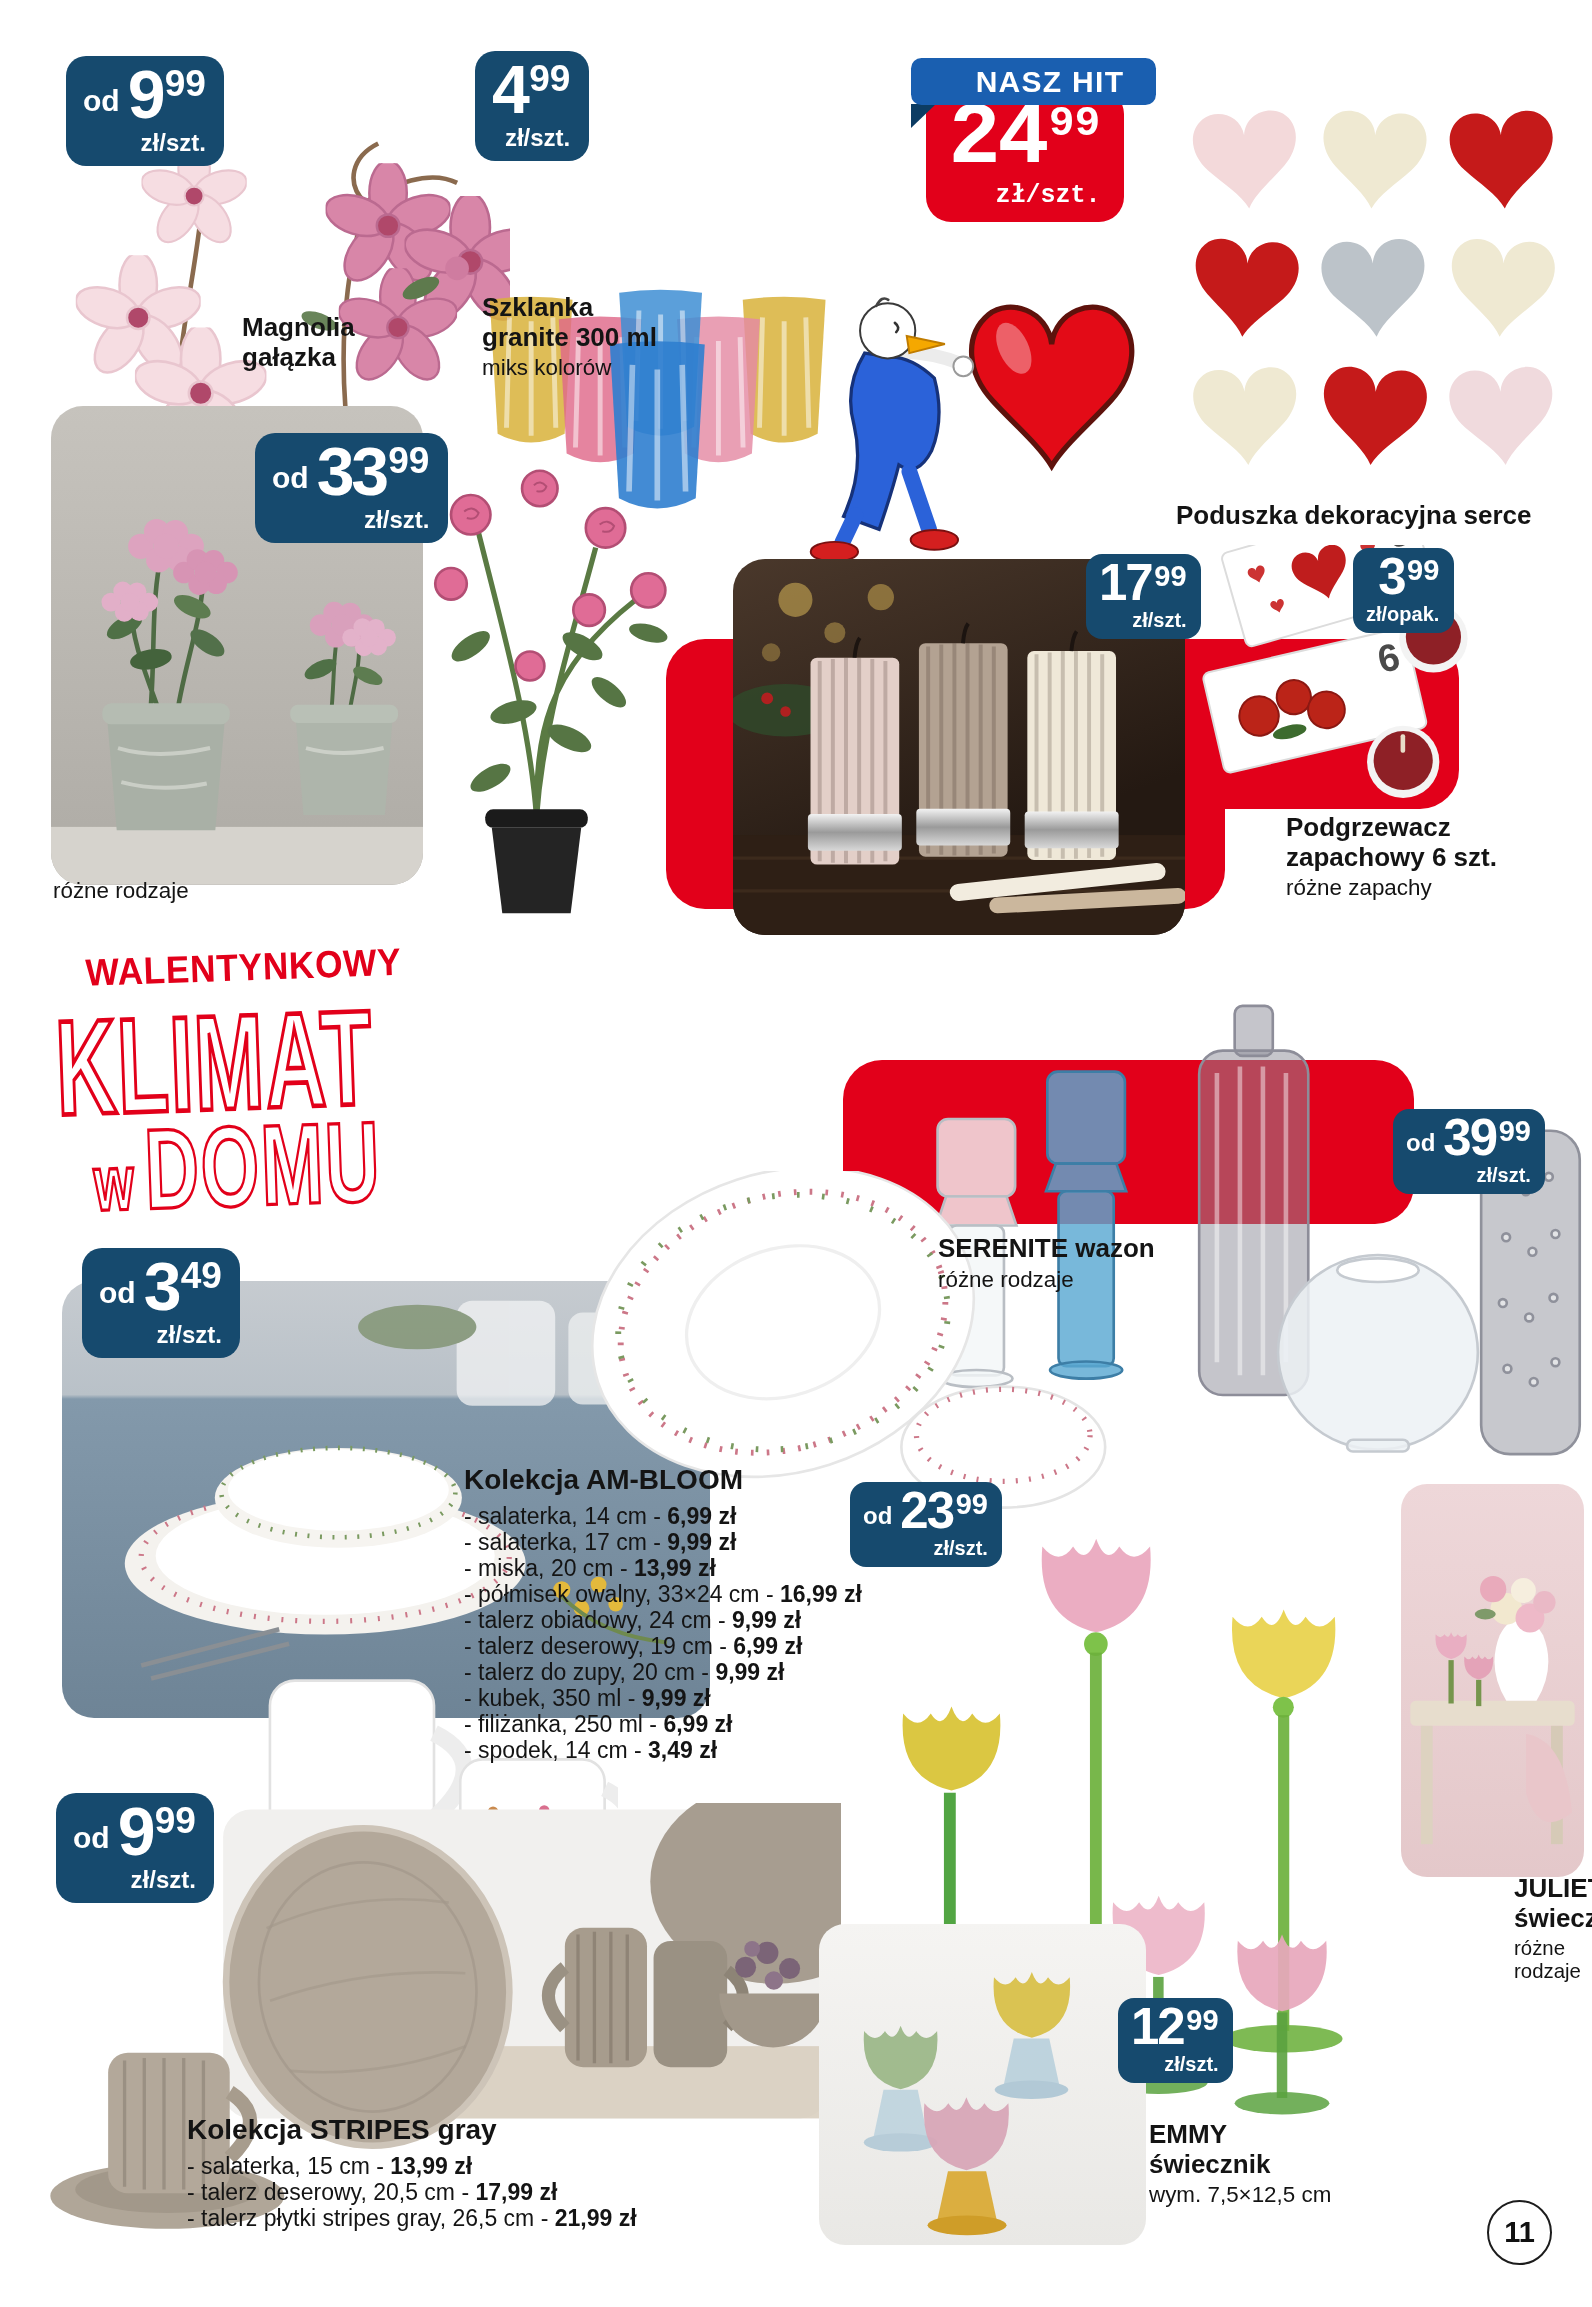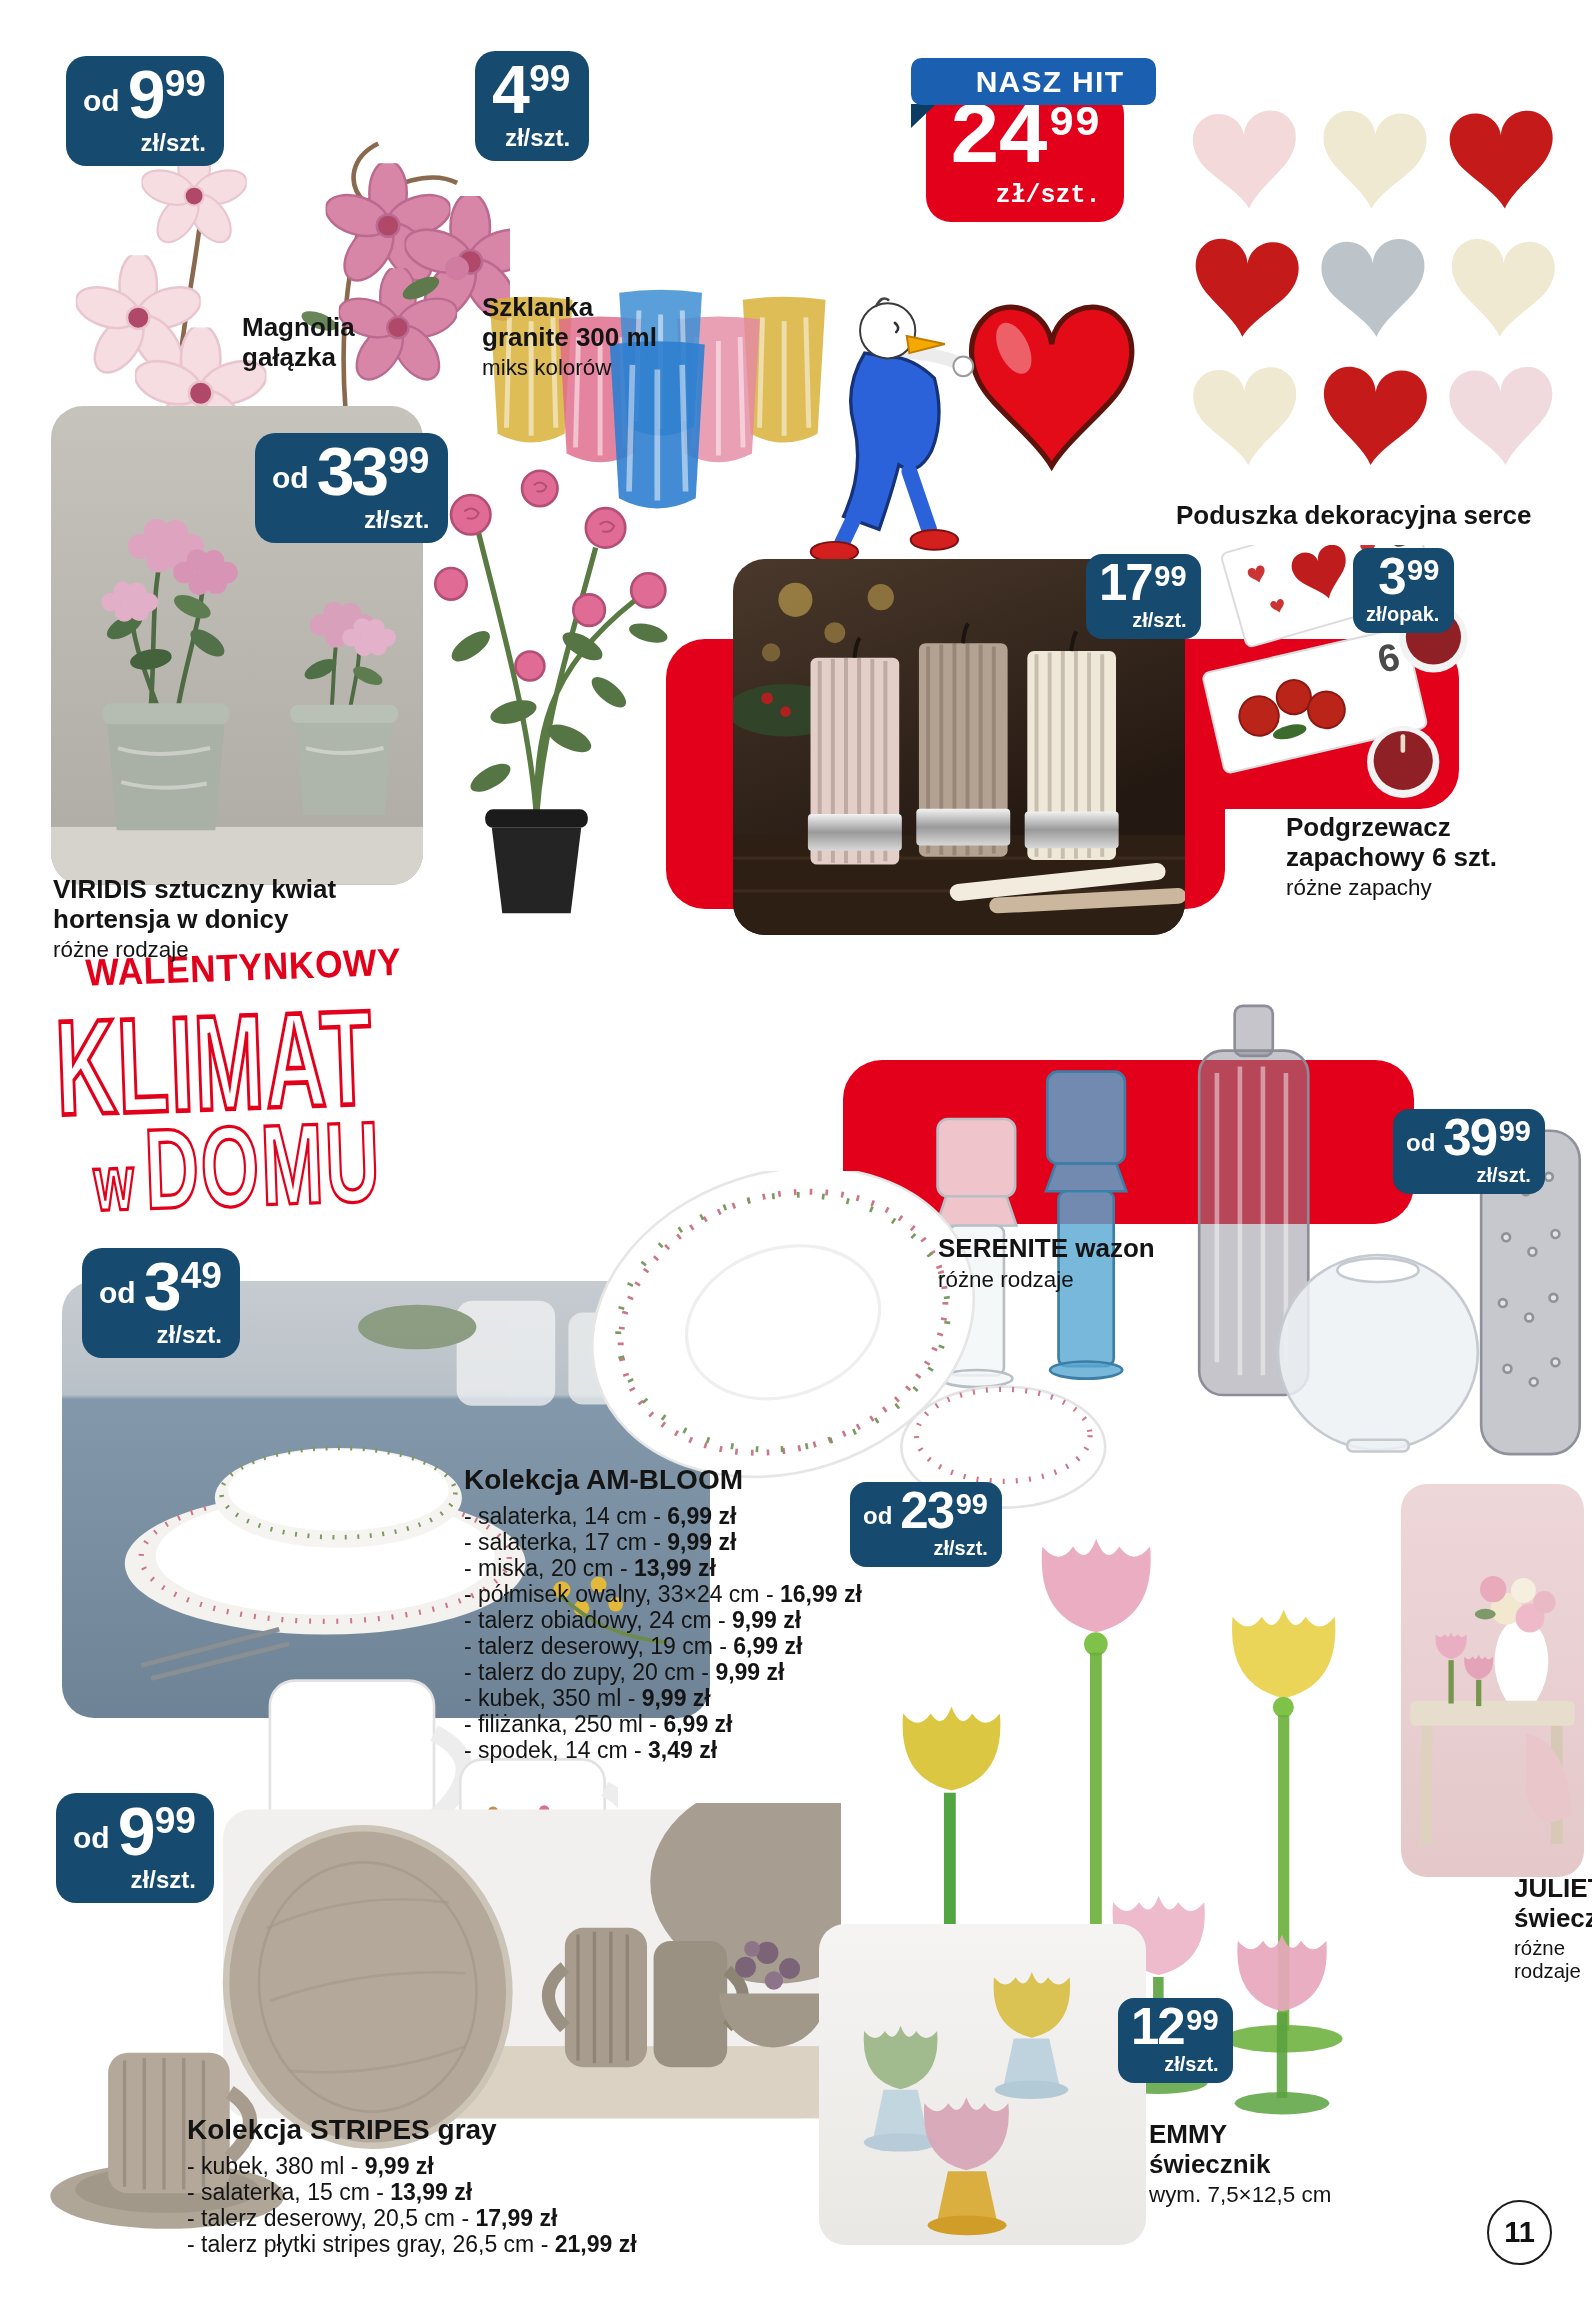--- a/index.html
+++ b/index.html
@@ -637,21 +637,20 @@
 <div class="caption" style="left:482px;top:293px;width:204px;">
   <div class="cap-title">Szklanka granite 300 ml</div>
   <div class="cap-sub">miks kolorów</div>
 </div>
 
 <div class="caption" style="left:1176px;top:501px;width:421px;">
   <div class="cap-title">Poduszka dekoracyjna serce</div>
 </div>
 
 <div class="caption" style="left:53px;top:875px;width:322px;">
-  <div class="cap-title">VIRIDIS sztuczny kwiat hortensja w donicy</div>
   <div class="cap-sub">różne rodzaje</div>
 </div>
 
 
 <div class="caption" style="left:1286px;top:813px;width:243px;">
   <div class="cap-title">Podgrzewacz zapachowy 6 szt.</div>
   <div class="cap-sub">różne zapachy</div>
 </div>
 
 <div class="caption" style="left:938px;top:1234px;width:342px;">
@@ -690,21 +689,20 @@
         <div class="li"><span>- talerz do zupy, 20 cm - </span><b>9,99 zł</b></div>
         <div class="li"><span>- kubek, 350 ml - </span><b>9,99 zł</b></div>
         <div class="li"><span>- filiżanka, 250 ml - </span><b>6,99 zł</b></div>
         <div class="li"><span>- spodek, 14 cm - </span><b>3,49 zł</b></div>
       </div>
 </div>
 
 <div class="collection" style="left:187px;top:2114px;width:618px;">
   <div class="col-title">Kolekcja STRIPES gray</div>
   <div class="col-items">
-        <div class="li"><span>- kubek, 380 ml - </span><b>9,99 zł</b></div>
         <div class="li"><span>- salaterka, 15 cm - </span><b>13,99 zł</b></div>
         <div class="li"><span>- talerz deserowy, 20,5 cm - </span><b>17,99 zł</b></div>
         <div class="li"><span>- talerz płytki stripes gray, 26,5 cm - </span><b>21,99 zł</b></div>
       </div>
 </div>
 
 <div class="page-circle">
   <span>11</span>
 </div>
 

